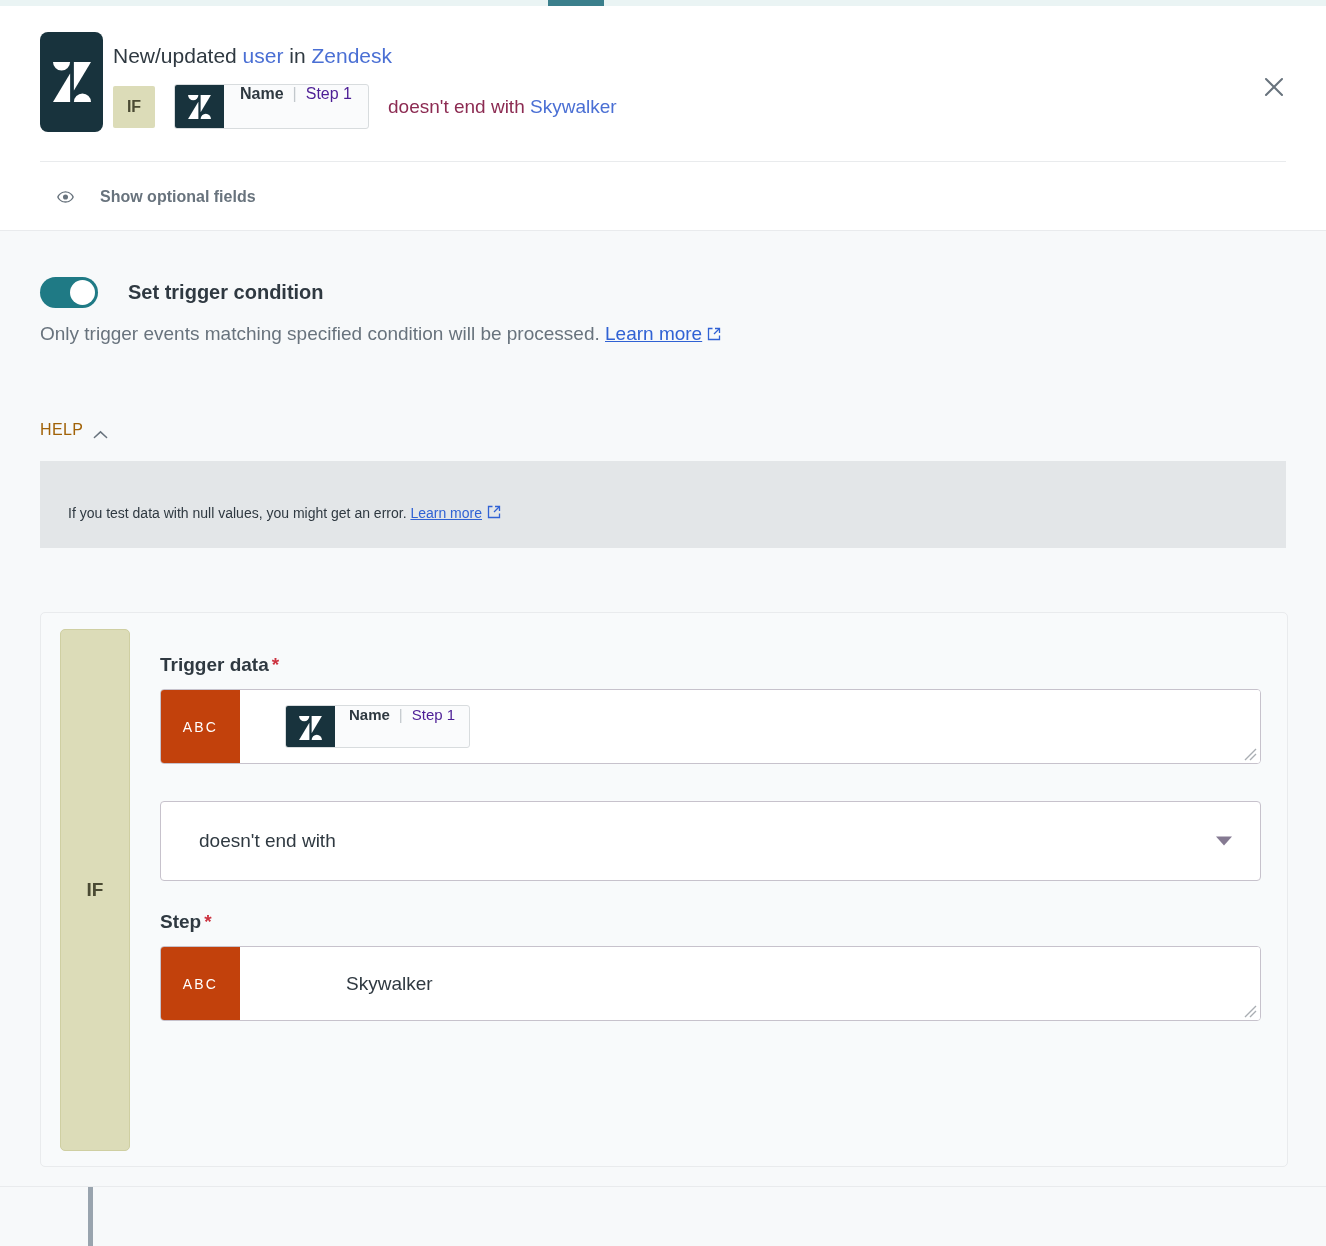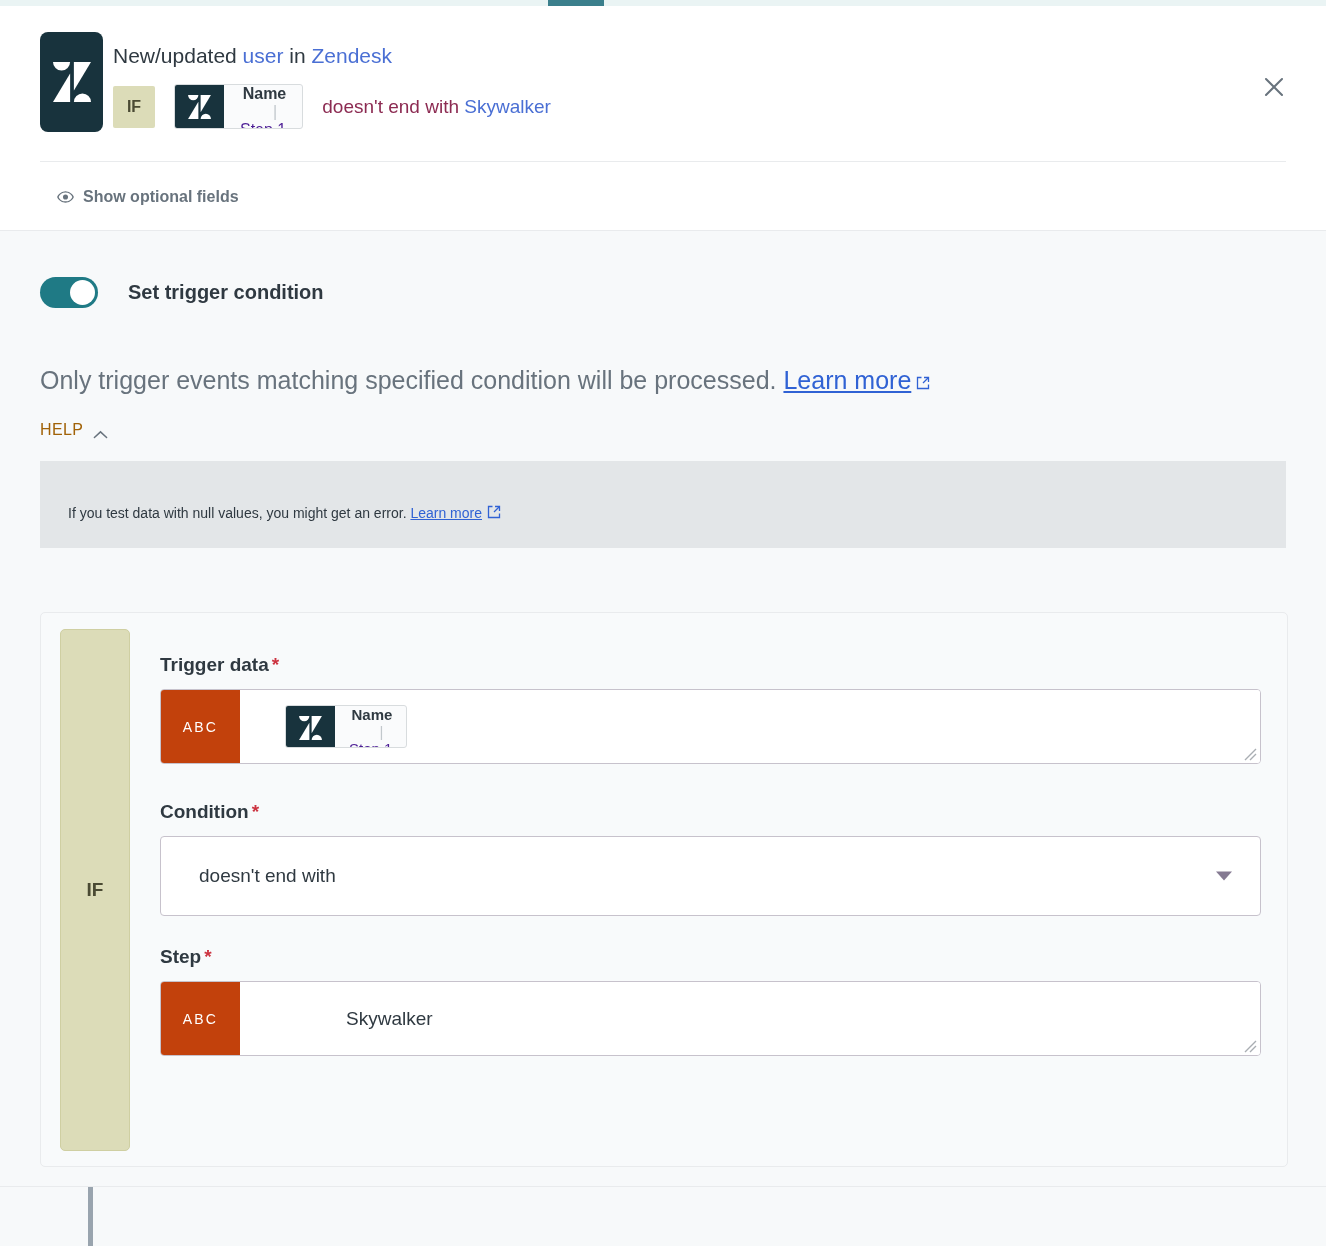--- a/index.html
+++ b/index.html
@@ -62,22 +62,22 @@
     display:flex; align-items:center; justify-content:center;
     font-size:16px; font-weight:700; color:#4a4a33; border-radius:2px;
     margin-right:19px;
   }
   .token-pill {
     display:flex; align-items:stretch;
     border:1px solid #d8dcde; border-radius:3px; overflow:hidden;
     background:#fafbfc; height:45px;
   }
   .token-pill .token-text {
-    display:flex; align-items:flex-end; padding:0 16px;
-    font-size:16px; white-space:nowrap;flex-direction:column;
+    display:flex; align-items:flex-start; padding:0 16px;
+    font-size:16px; white-space:nowrap;
   }
   .token-pill .t-name { font-weight:700; color:#2f3941; }
   .token-pill .t-sep { color:#c2c8cc; margin:0 9px; font-weight:400; }
   .token-pill .t-step { color:#4c1d95; font-weight:400; }
   .hdr-cond {
     margin-left:19px; font-size:19px; color:#8c2b52; white-space:nowrap;
   }
   .hdr-cond .val { color:#4a6fd4; }
 
   #close-btn {
@@ -87,21 +87,21 @@
   }
   #close-btn svg { width:24px; height:24px; }
 
   .hdr-divider {
     position:absolute; left:40px; top:155px; width:1246px; height:1px;
     background:#e9ebed;
   }
 
   .opt-fields {
     position:absolute; left:57px; top:182px;
-    display:flex; align-items:center; gap:9px;
+    display:flex; align-items:center; gap:26px;
     cursor:pointer;
   }
   .opt-fields .eye { width:17px; height:17px; display:block; }
   .opt-fields .lbl { font-size:16px; font-weight:700; color:#68737d; }
 
   
   #body { position:absolute; top:231px; left:0; width:1326px; height:1015px; background:#f7f9fa; }
 
   .toggle-row { position:absolute; left:40px; top:46px; display:flex; align-items:center; gap:30px; }
   .switch {
@@ -109,21 +109,21 @@
     position:relative; cursor:pointer; flex:0 0 auto;
   }
   .switch .knob {
     position:absolute; top:3px; right:3px; width:25px; height:25px;
     border-radius:50%; background:#ffffff;
   }
   .toggle-label { font-size:20px; font-weight:700; color:#2f3941; }
 
   .toggle-desc {
     position:absolute; left:40px; top:92px;
-    font-size:25px; color:#68737d; white-space:nowrap;margin-top:43px;
+    font-size:19px; color:#68737d; white-space:nowrap;
   }
   a.ext { color:#3062d4; text-decoration:underline; }
   .ext-ico { display:inline-block; width:14px; height:14px; margin-left:5px; vertical-align:-1px; }
 
   .help-head {
     position:absolute; left:40px; top:190px;
     display:flex; align-items:center; gap:10px; cursor:pointer;
   }
   .help-head .lbl { font-size:16px; letter-spacing:.4px; color:#a16207; font-weight:400; }
   .help-head .chev { width:15px; height:10px; display:block; }
@@ -334,23 +334,20 @@
           <span class="resize-grip">
             <svg viewBox="0 0 17 17" aria-hidden="true">
               <path d="M16 5 L5 16 M16 10 L10 16" stroke="#a9aeb3" stroke-width="1.4" fill="none"></path>
             </svg>
           </span>
         </div>
       </div>
 
       <div class="gap-a"></div>
 
-      <div class="field-label">
-        <span>Condition</span><span class="req">*</span>
-      </div>
       <div class="select-wrap">
         <span class="sel-val">doesn't end with</span>
         <span class="caret"></span>
       </div>
 
       <div class="gap-b"></div>
 
       <div class="field-label">
         <span>Step</span><span class="req">*</span>
       </div>

